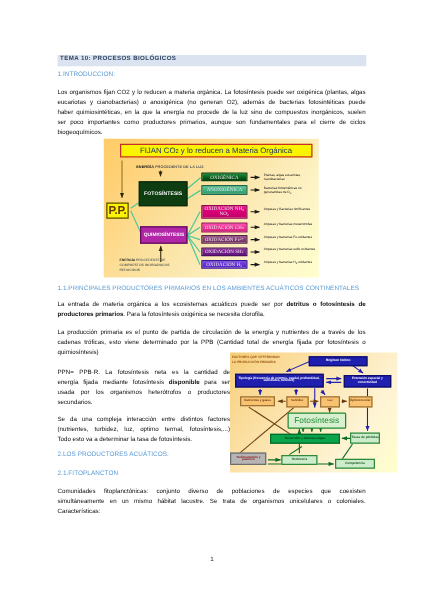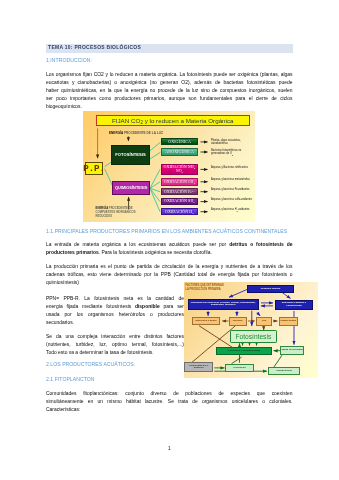--- a/index.html
+++ b/index.html
@@ -31,21 +31,21 @@
   .f1title{left:12.5px;top:3.5px;width:154.5px;height:11.5px;background:#fbf400;border:0.75px solid #c8302a;
            display:flex;align-items:center;justify-content:center;}
   .f1title span{position:static;font-size:6.25px;color:#1f3864;font-weight:normal;white-space:nowrap;letter-spacing:.0px;}
   .f1title sub{position:static;font-size:4.5px;vertical-align:-.18em;line-height:0;}
   .f1energy{left:26px;top:19.5px;font-size:3.05px;font-weight:bold;color:#111;letter-spacing:.05px;white-space:nowrap;}
   .f1energy .gray{position:static;color:#555;font-weight:bold;}
   .f1inorg{left:12.6px;top:96.2px;font-size:2.72px;font-weight:bold;color:#1a1a1a;line-height:4.1px;width:60px;letter-spacing:.02px;white-space:pre-line;}
   .f1inorg .gray{position:static;color:#6a6a5c;}
   .f1pp{left:2.0px;top:51.0px;width:18.1px;height:12.8px;background:#fbf400;border:0.75px solid #5c4a08;
         display:flex;align-items:center;justify-content:center;}
-  .f1pp span{position:static;font-family:Liberation Mono, monospace;font-size:9.2px;font-weight:bold;color:#6b3508;line-height:1;letter-spacing:-.1px;}
+  .f1pp span{position:static;font-family:Liberation Sans, sans-serif;font-size:9.2px;font-weight:bold;color:#6b3508;line-height:1;letter-spacing:-.1px;}
   .f1photo{left:28.4px;top:33.5px;width:38.4px;height:20.7px;background:#0f3d12;border:1px solid #0a2a0c;
            display:flex;align-items:center;justify-content:center;}
   .f1photo span{position:static;font-size:4.05px;font-weight:bold;color:#fff;letter-spacing:.08px;white-space:nowrap;}
   .f1chem{left:29.3px;top:70.3px;width:37.7px;height:14.2px;background:#b227a8;border:1px solid #5e0d59;
           display:flex;align-items:center;justify-content:center;}
   .f1chem span{position:static;font-size:3.85px;font-weight:bold;color:#fff;letter-spacing:.06px;white-space:nowrap;}
 
   .f1box{display:flex;align-items:center;justify-content:center;text-align:center;border-radius:.5px;}
   .f1box span{position:static;font-family:"Liberation Serif",serif;font-size:4.0px;font-weight:normal;color:#fff;line-height:1.05;letter-spacing:.05px;
               white-space:nowrap;text-shadow:0 0 .35px rgba(0,0,0,.35);}

